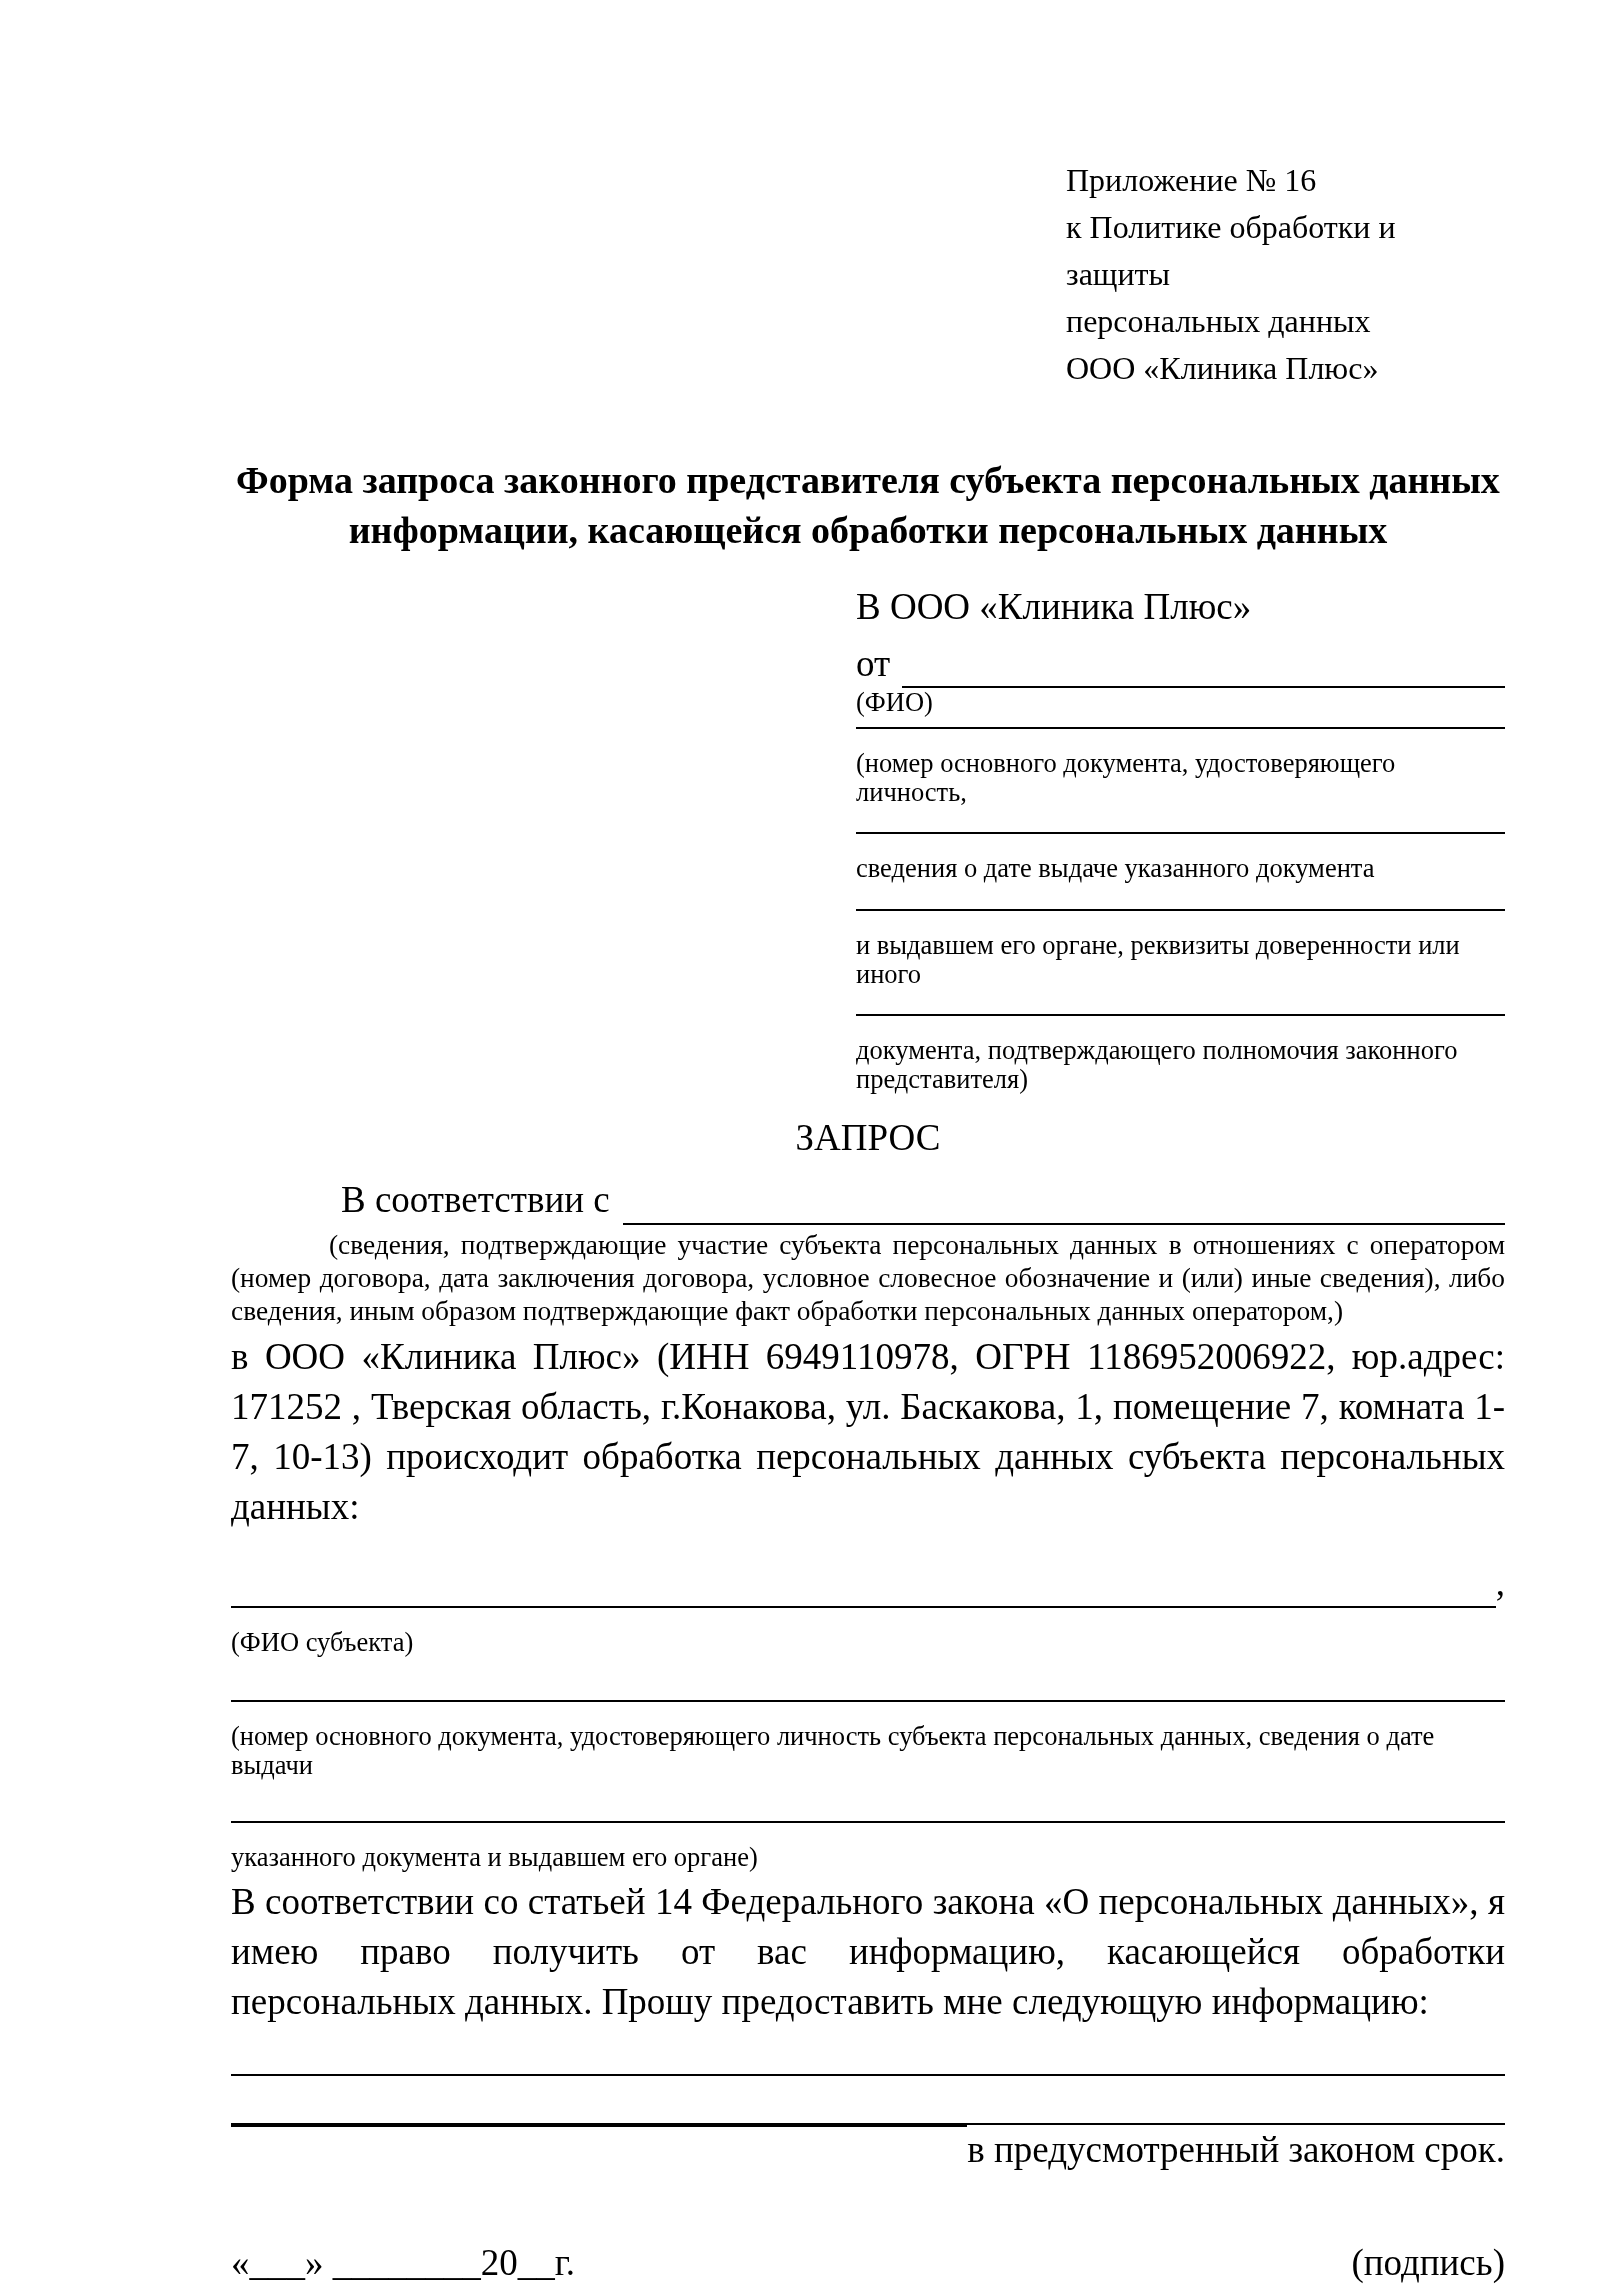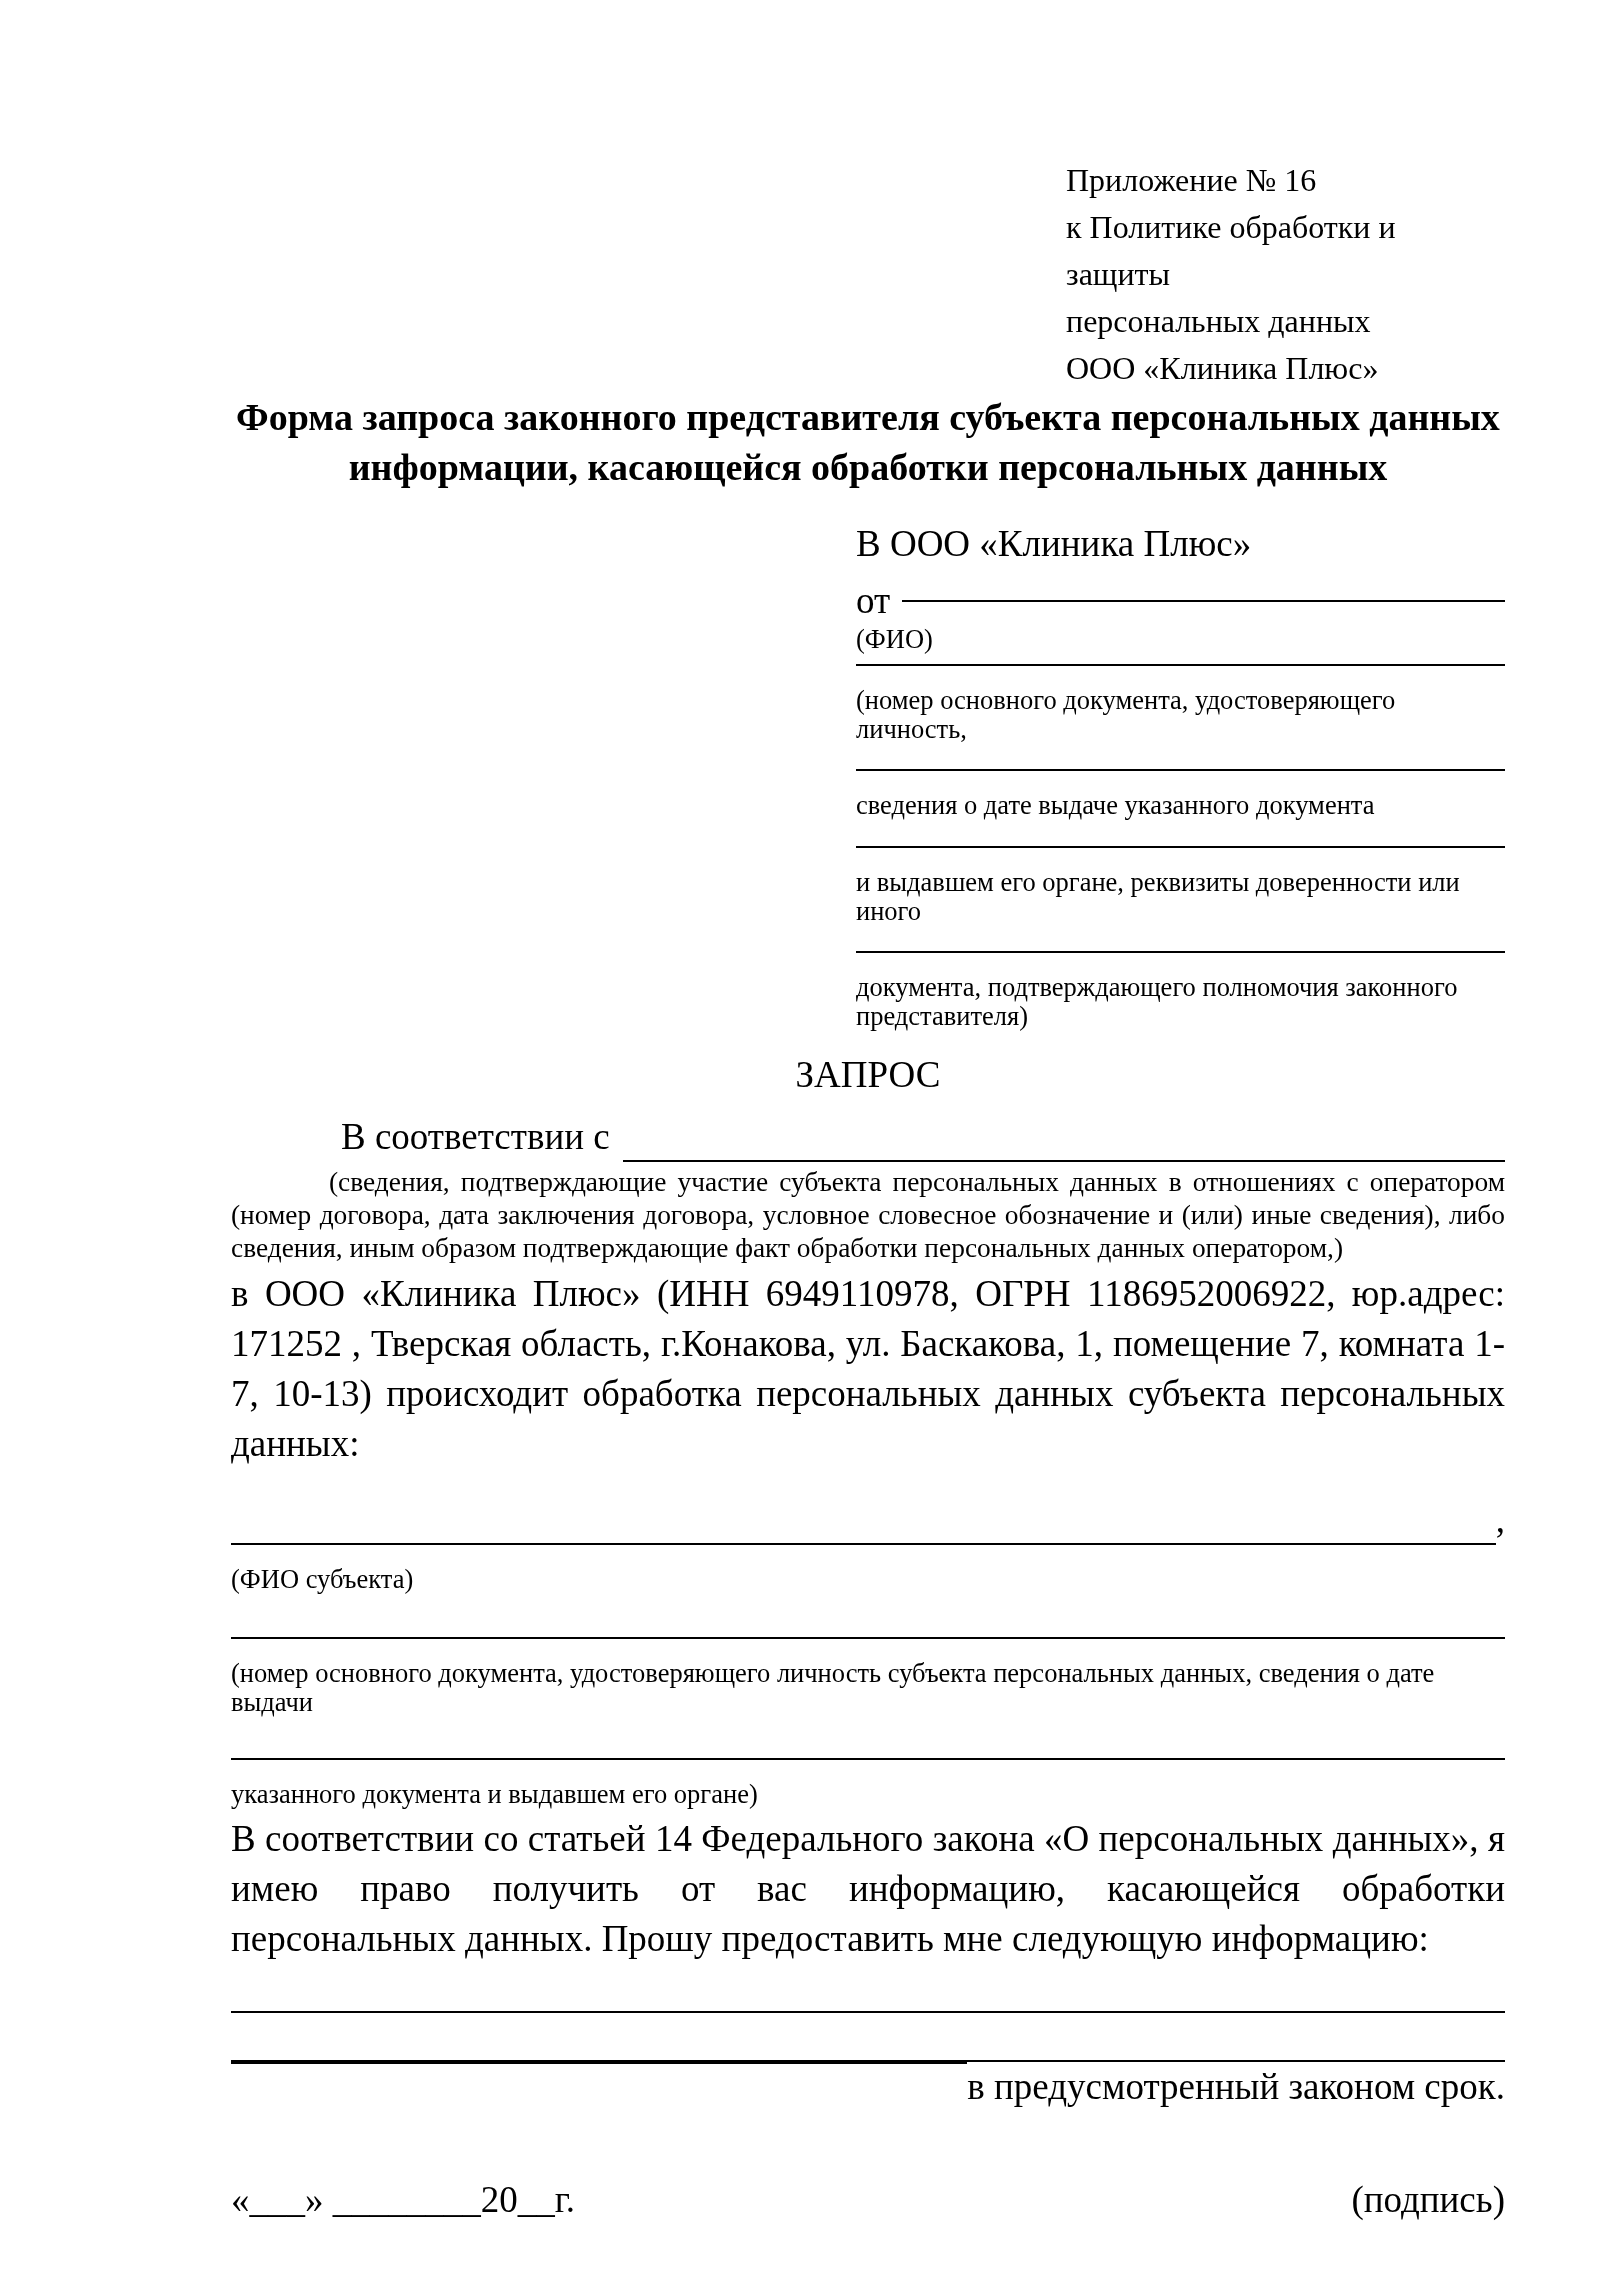--- a/index.html
+++ b/index.html
@@ -11,29 +11,30 @@
     color: #000000;
     font-family: "Liberation Serif", "DejaVu Serif", serif;
     box-sizing: border-box;
     padding: 157px 116px 39px 231px;
     overflow: hidden;
   }
   
   .doc-header { margin-left: 835px; font-size: 32px; line-height: 47px; }
   
   .doc-title {
+    margin-top: 63px;
     font-size: 38px;
     line-height: 50px;
     font-weight: bold;
     text-align: center;
   }
   .doc-title div { white-space: nowrap; }
   
   .addressee { margin-top: 27.4px; margin-left: 625px; font-size: 37px; line-height: 49px; }
-  .addr-from { display: flex; align-items: center; margin-top: 7.8px; }
+  .addr-from { display: flex; align-items: flex-end; margin-top: 7.8px; }
   .addr-from .label { margin-right: 11.8px; }
   .fill { flex: 1; border-bottom: 2.9px solid #000; }
   .caption { font-size: 26.5px; line-height: 29px; text-align: left; }
   .blank-line { height: 0; border-bottom: 2.9px solid #000; }
   .g-first { margin-top: 9.8px; }
   .g-next  { margin-top: 25.5px; }
   .cap-pad { margin-top: 20px; }
   
   .section-heading { margin-top: 19px; font-size: 37px; line-height: 50px; text-align: center; }
   .accordance-row { display: flex; align-items: flex-end; margin-top: 11.8px; padding-left: 98px; font-size: 37px; line-height: 50px; }

